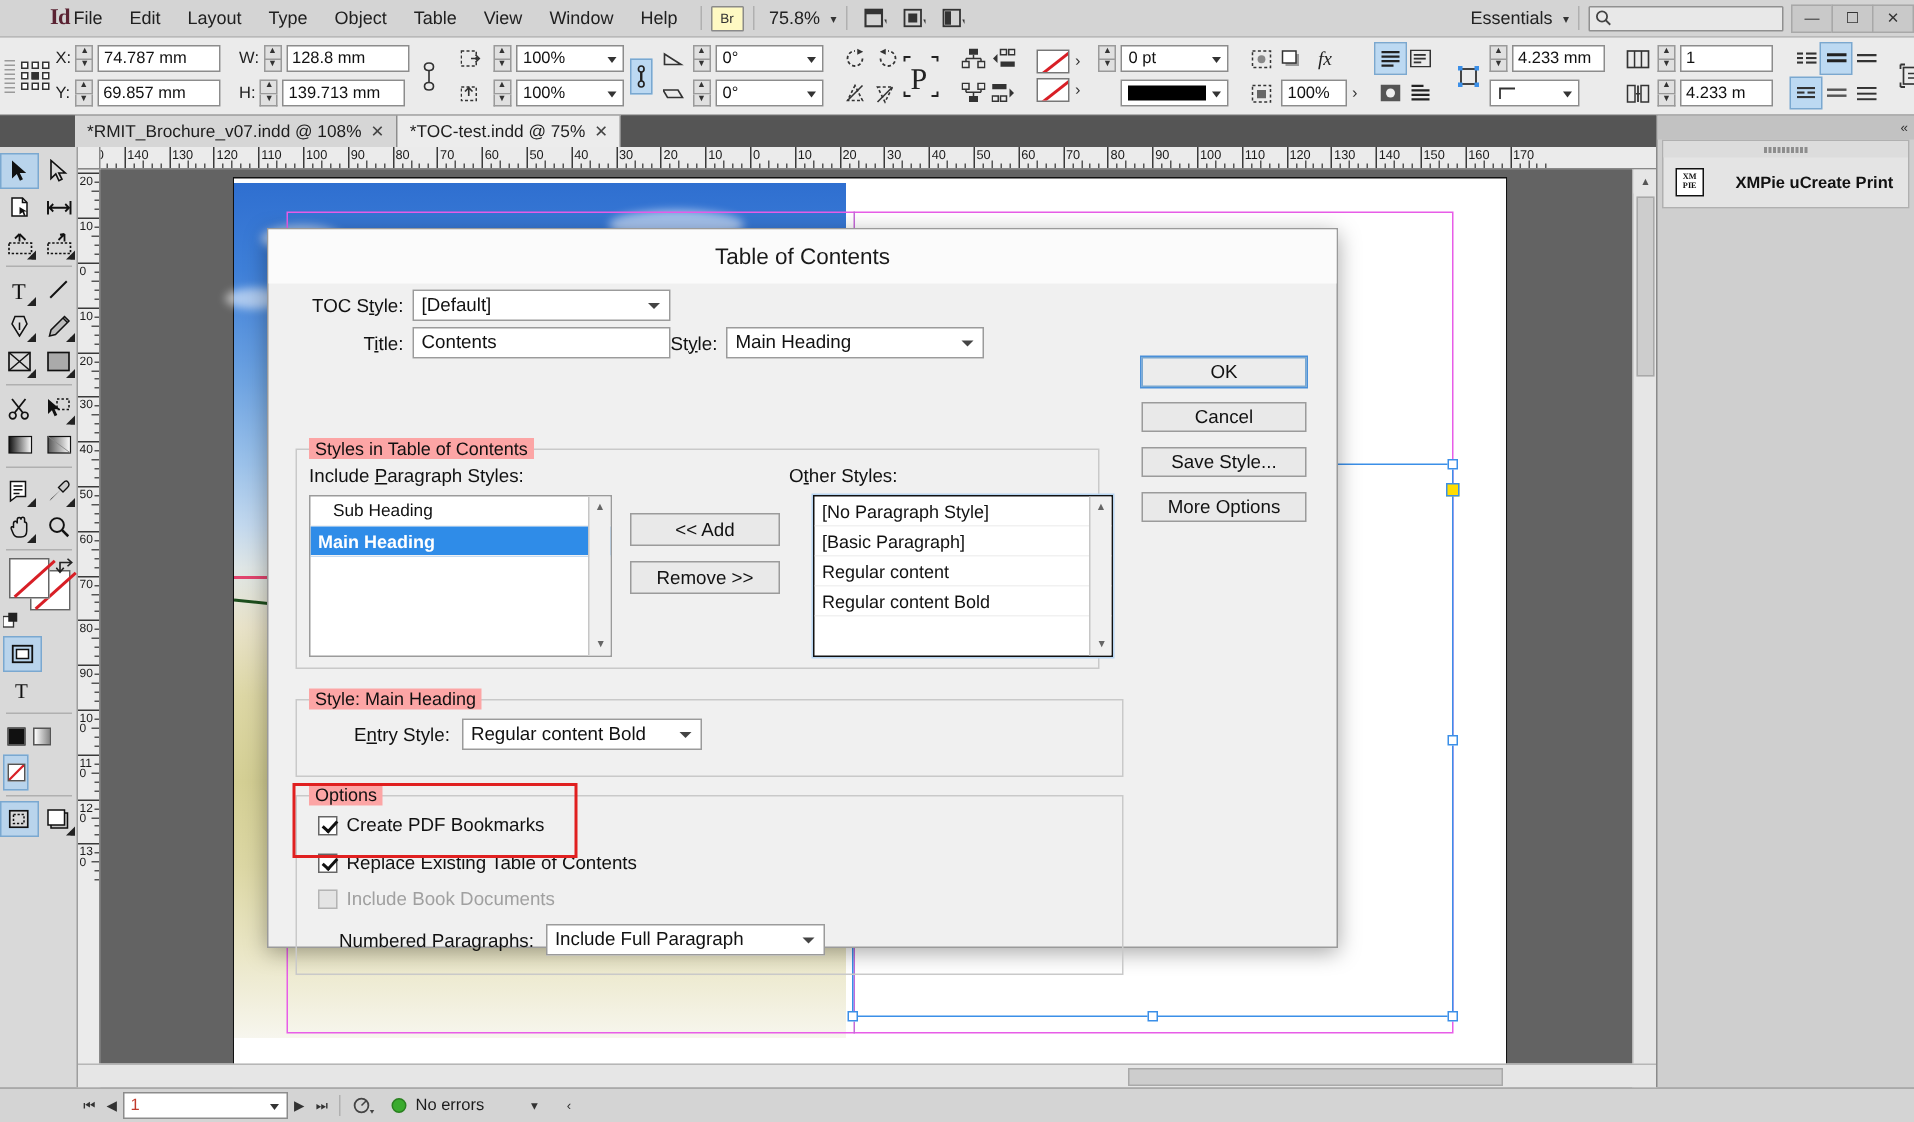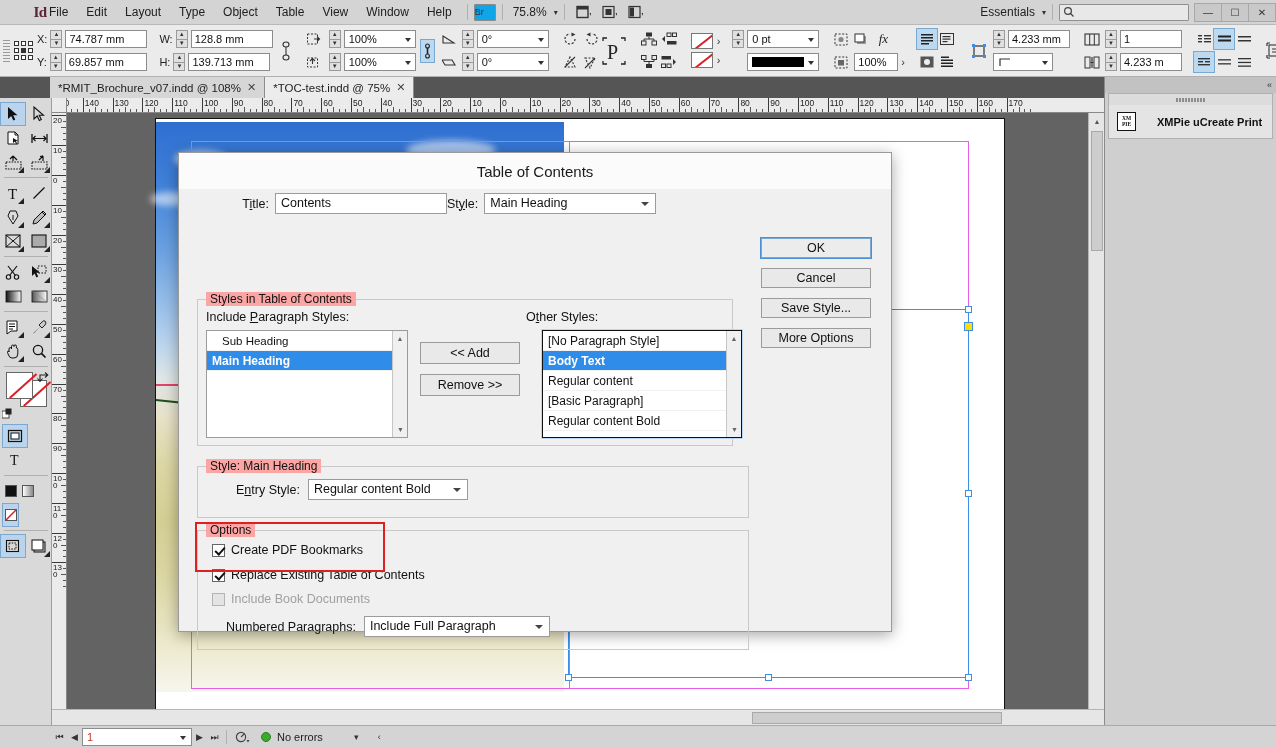--- a/index.html
+++ b/index.html
@@ -24,22 +24,22 @@
     font-weight:bold; font-size:15px; color:#5b2333; font-family:"Liberation Serif",serif;
     letter-spacing:-0.5px;
     padding-left:40px;
   }
   .menu-item {
     padding:0 9px; height:25px; line-height:25px; font-size:12px; color:#202020;
     cursor:default; white-space:nowrap;
   }
   .mb-sep { width:1px; height:16px; background:#b0b0b0; margin:0 6px; }
   .br-btn {
-    width:22px;height:17px;border:1px solid #8a8a8a;background:#0ea5e9;
-    font-size:9px;line-height:15px;color:#333;border-radius:1px;
+    width:22px;height:17px;border:1px solid #8a8a8a;background:#fef9c3;
+    font-size:9px;line-height:15px;text-align:center;color:#333;border-radius:1px;
   }
   .zoomlevel { font-size:12px; padding:0 4px; color:#222; }
   .caret { font-size:8px; color:#333; margin-left:3px; }
   .mb-icon { width:26px;height:20px;display:flex;align-items:center;justify-content:center;gap:1px;}
   .ess { font-size:12px; color:#222; padding:0 4px;}
   .searchbox {
     width:130px;height:17px;border:1px solid #909090;background:#e8e8e8;
     display:flex;align-items:center;padding-left:3px;border-radius:1px;
   }
   .wbtns { display:flex; margin-left:6px; }
@@ -1375,20 +1375,24 @@
     <div style="width:26px"></div>
     <div class="pgnavbtn">▾</div>
     <div style="width:8px"></div>
     <div class="pgnavbtn">‹</div>
   </div>
 
   <div class="dlg">
     <div class="dlg-title">Table of Contents</div>
     <div class="dlg-body">
 
+      <div class="row" style="margin-top:4px">
+        <span class="lbl" style="width:72px;text-align:right">TOC S<span class="u">t</span>yle:</span>
+        <span class="dsel" style="width:172px;margin-left:6px">[Default]</span>
+      </div>
 
       <div class="row" style="margin-top:4px">
         <span class="lbl" style="width:72px;text-align:right">T<span class="u">i</span>tle:</span>
         <span class="dinput" style="width:172px;margin-left:6px">Contents</span>
         <span class="lbl" style="">St<span class="u">y</span>le:</span>
         <span class="dsel" style="width:172px;margin-left:6px">Main Heading</span>
       </div>
 
       <div style="position:absolute; left:582px; top:45px; width:110px;">
         <div class="dbtn focus">OK</div>
@@ -1411,23 +1415,22 @@
         </div>
 
         <div style="position:absolute;left:222px;top:42px;width:100px">
           <div class="dbtn" style="height:22px">&lt;&lt; Add</div>
           <div class="dbtn" style="height:22px;margin-top:10px">Remove &gt;&gt;</div>
         </div>
 
         <div style="position:absolute;left:328px;top:10px" class="lbl">O<span class="u">t</span>her Styles:</div>
         <div class="listbox focusbox" style="position:absolute;left:344px;top:30px;width:200px;height:108px">
           <div class="li">[No Paragraph Style]</div>
-          <div class="li sel">Body Text</div>
+          <div class="li">[Basic Paragraph]</div>
           <div class="li">Regular content</div>
-          <div class="li">[Basic Paragraph]</div>
           <div class="li">Regular content Bold</div>
           <div class="lb-scroll">
             <div class="lb-arrow">▲</div>
             <div class="lb-arrow" style="position:absolute;bottom:0;width:15px">▼</div>
           </div>
         </div>
       </div>
 
       <div class="group" style="left:18px; top:273px; width:552px; height:52px;">
         <span class="group-legend">Style: Main Heading</span>

